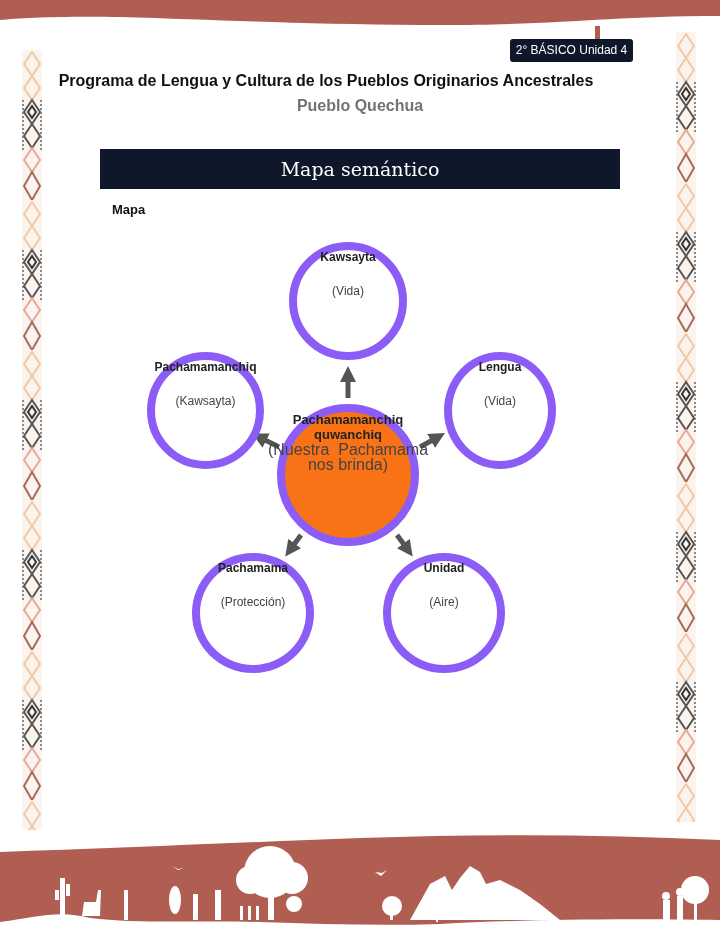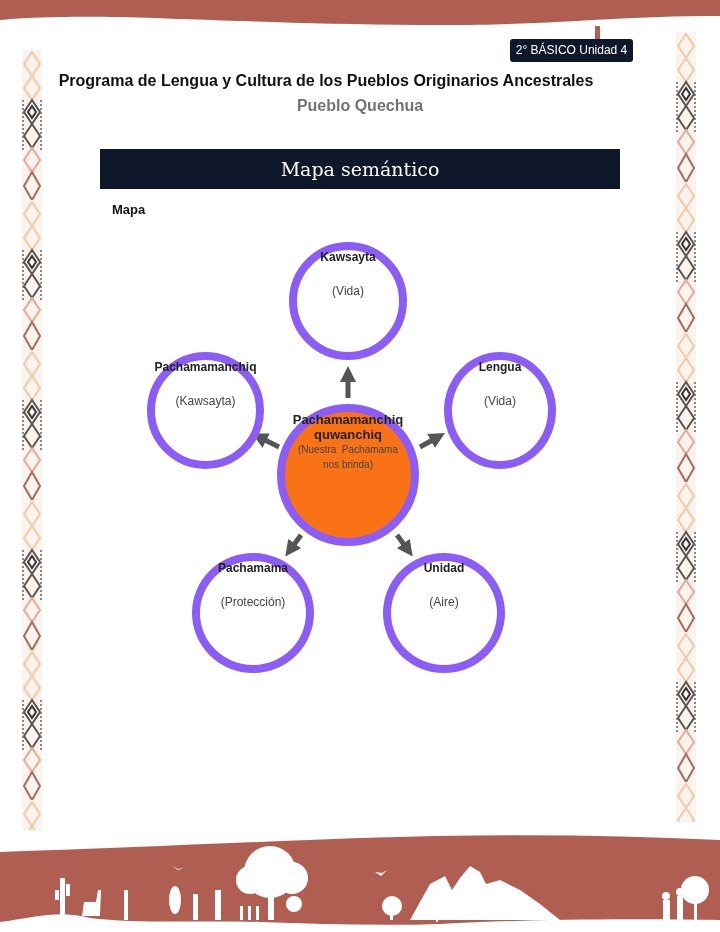--- a/index.html
+++ b/index.html
@@ -11,21 +11,21 @@
   .border-strip { width:20px; }
   #title1 { left:0; width:604px; top:72px; text-align:center; font-weight:bold; font-size:16px; color:#111;padding-left:24px; }
   #title2 { left:0; width:720px; top:97px; text-align:center; font-weight:bold; font-size:16px; color:#737373; }
   #section-band { left:100px; top:149px; width:520px; height:40px; background:#0f172a; color:#fff; text-align:center; font-family:"DejaVu Serif", serif; font-size:19px; line-height:40px; }
   #section-label { left:92px; top:202px; font-weight:bold; font-size:13px; color:#111;padding-left:20px; }
   .node { position:absolute; border-radius:50%; border:8px solid #8b5cf6; background:#fff; box-sizing:border-box; display:flex; flex-direction:column; align-items:center; text-align:center; }
   .node .t { font-weight:bold; font-size:12px; color:#222; }
   .node .s { font-size:12px; color:#444; margin-top:20px; }
   #center-node { background:#f97316; }
   #center-node .t { font-size:13px; line-height:15px; }
-  #center-node .s { font-size:10px; line-height:15px; margin-top:0; }
+  #center-node .s { font-size:16px; line-height:15px; margin-top:0; }
   #diagram-svg { left:0; top:0; width:720px; height:932px; pointer-events:none; }
   #bottom-landscape { left:0; top:820px; width:720px; height:112px; }
 </style>
 </head>
 <body>
 
 <svg id="top-banner" class="abs" viewBox="0 0 720 50" preserveAspectRatio="none">
   <path d="M0,0 L720,0 L720,16 C600,16 560,26 420,25 C300,24 220,20 120,17 C60,16 20,18 0,20 Z" fill="#b05e52"></path>
 </svg>
 <div id="badge-stem" class="abs"></div>

